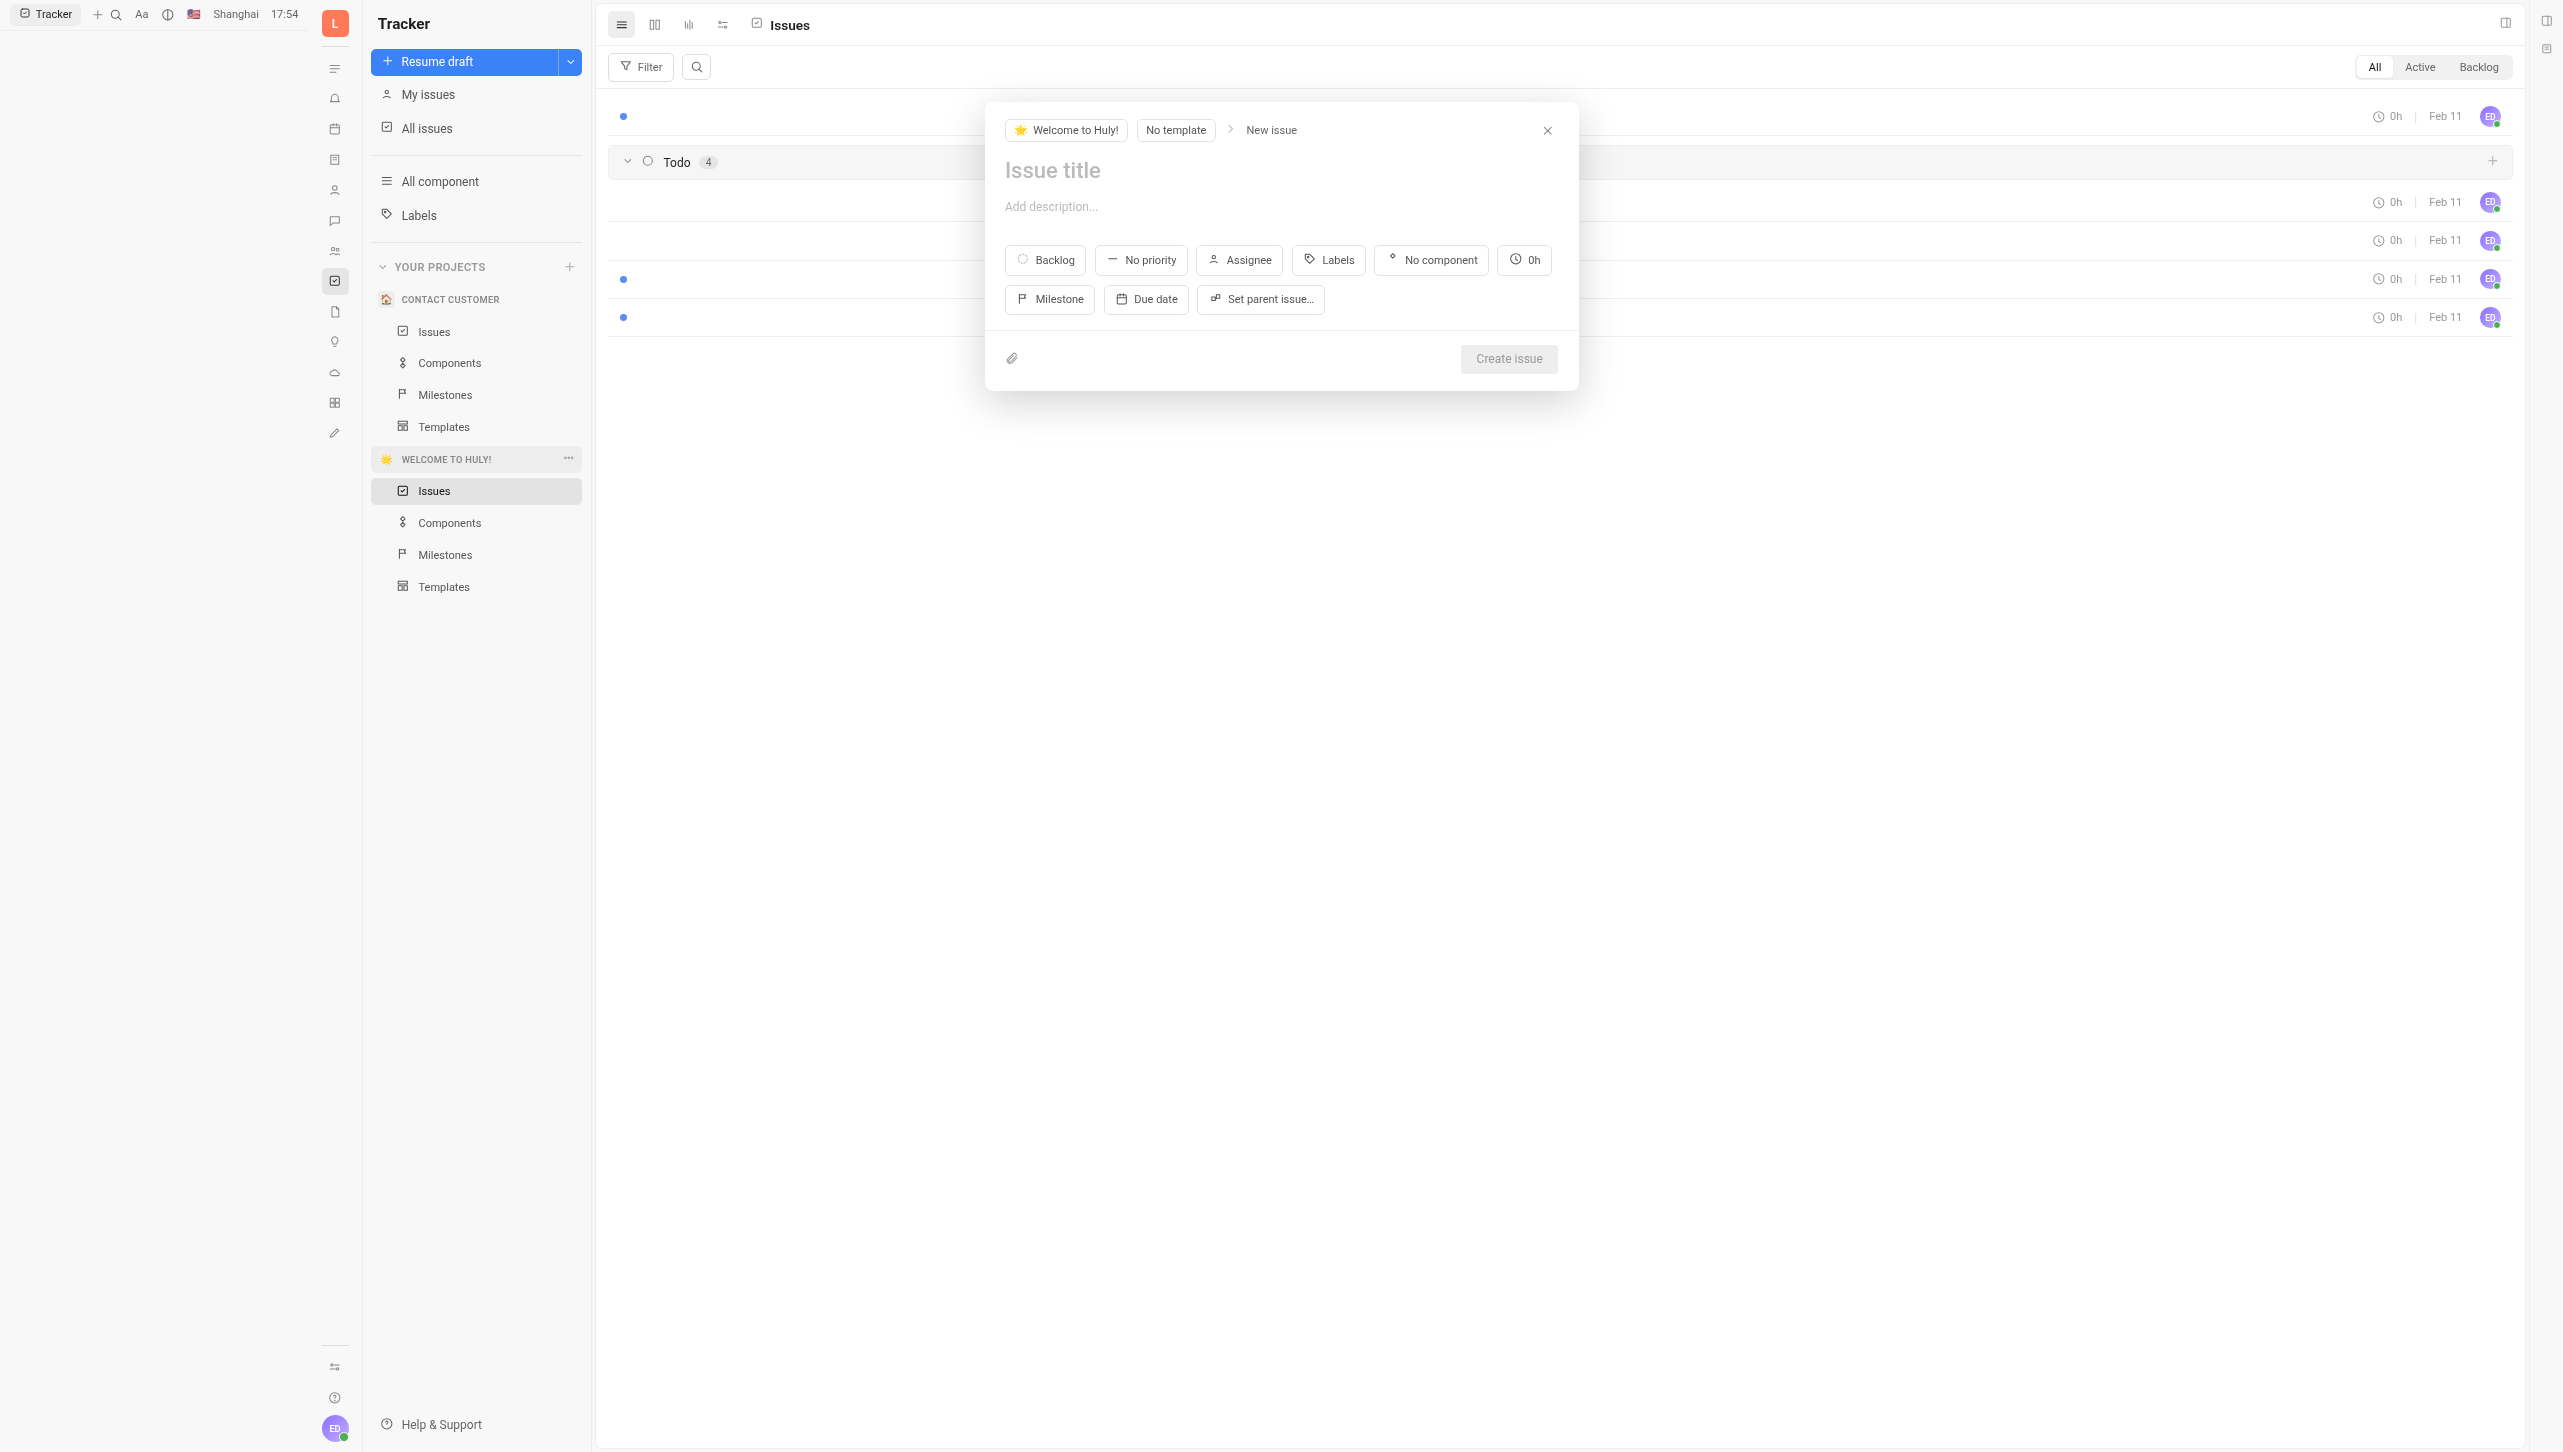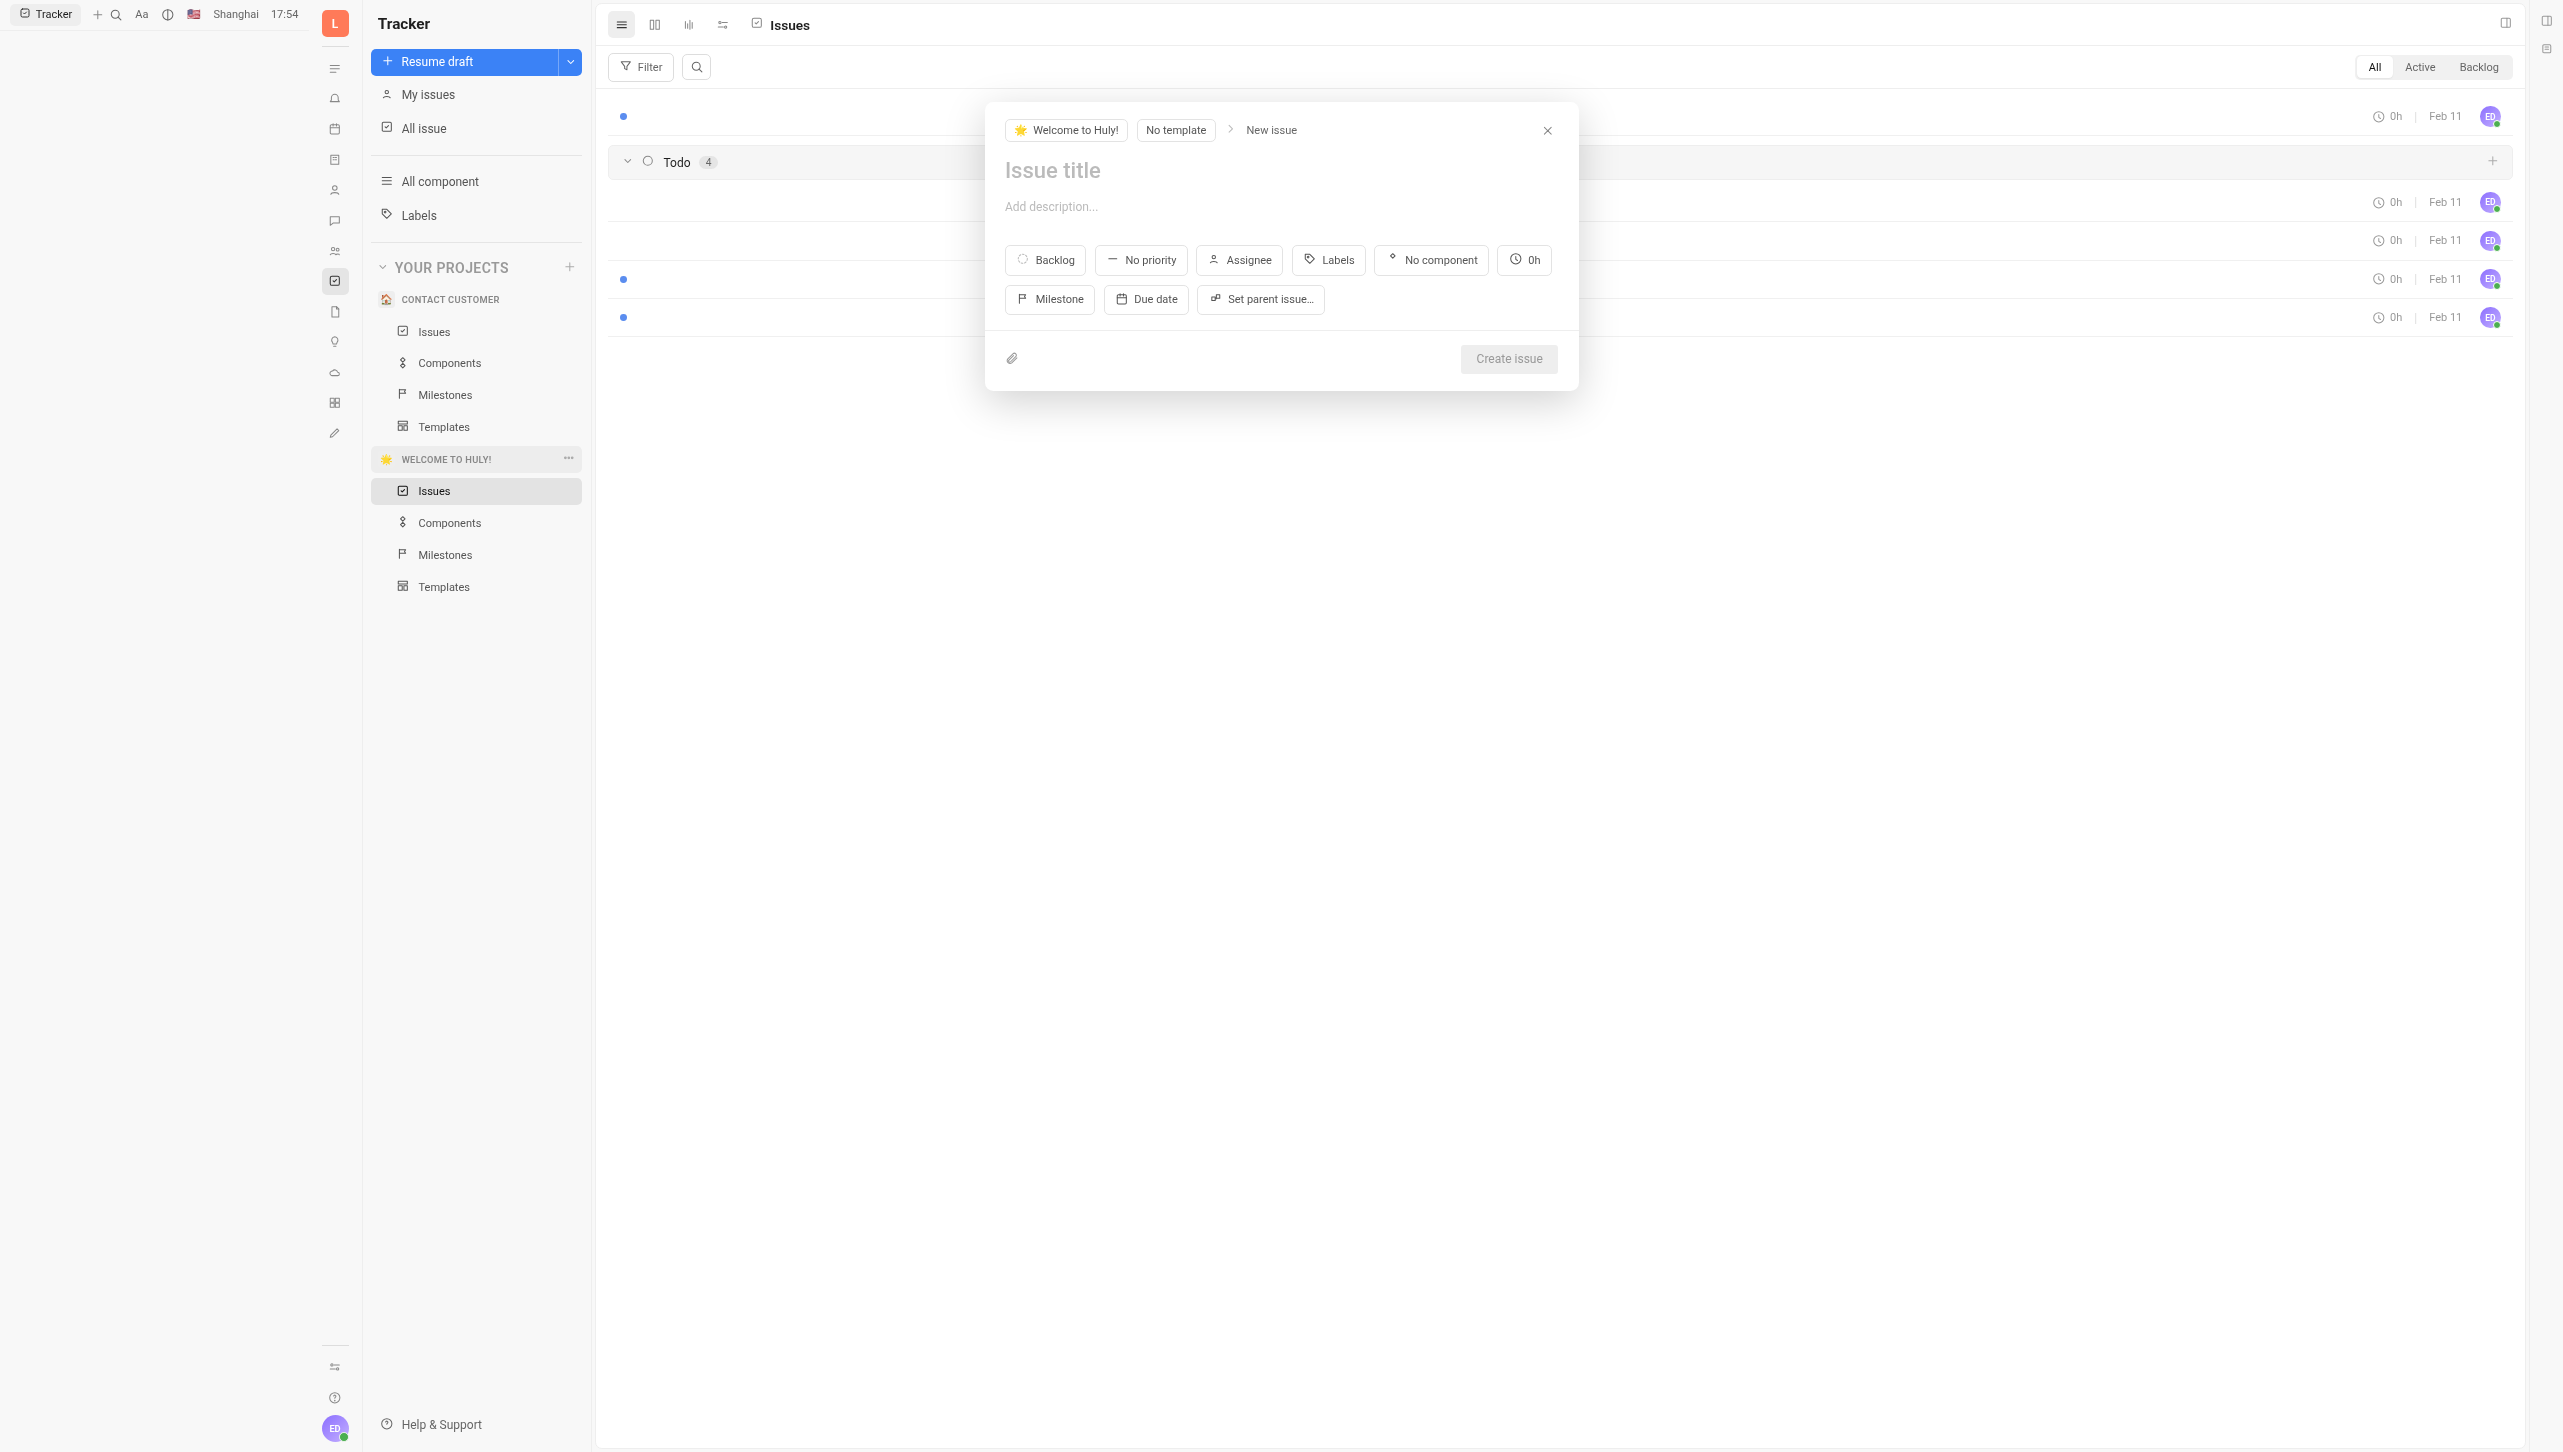--- a/index.html
+++ b/index.html
@@ -21,21 +21,21 @@
 .rail-sep{width:27px;height:0.8px;background:#ddd;margin:5.1px 0}
 .rail-avatar{width:27px;height:27px;border-radius:50%;background:linear-gradient(135deg,#8b6eff,#c4b0ff);display:flex;align-items:center;justify-content:center;color:#fff;font-size:9.3px;font-weight:600;position:relative}
 .rail-avatar::after{content:"";position:absolute;bottom:0;right:0;width:7.6px;height:7.6px;background:#4caf50;border-radius:50%;border:1.7px solid #f8f8f8}
 .sidebar{width:229px;background:#f8f8f8;border-right:0.8px solid #eee;display:flex;flex-direction:column;padding:12px 8.5px;gap:5.1px;overflow-y:auto}
 .sb-title{font-size:15.3px;font-weight:700;padding:3.4px 6.8px 10.2px}
 .sb-newbtn{display:flex;align-items:center;background:#3b82f6;color:#fff;border-radius:5.1px;height:27px;overflow:hidden}
 .sb-newbtn .lbl{flex:1;display:flex;align-items:center;gap:6.8px;padding:0 10.2px;cursor:pointer}
 .sb-newbtn .drop{width:24px;height:27px;display:flex;align-items:center;justify-content:center;border-left:0.8px solid rgba(255,255,255,.3);cursor:pointer}
 .sb-link{display:flex;align-items:center;gap:8.5px;padding:6px 8.5px;border-radius:5.1px;color:#555;cursor:pointer}
 .sb-sep{height:0.8px;background:#e5e5e5;margin:6.8px 0}
-.sb-section-hdr{display:flex;align-items:center;gap:5.1px;padding:5.1px 5.1px;font-size:14px;font-weight:600;color:#999;letter-spacing:0.4px}
+.sb-section-hdr{display:flex;align-items:center;gap:5.1px;padding:5.1px 5.1px;font-size:11px;font-weight:600;color:#999;letter-spacing:0.4px}
 .sb-section-hdr .add{margin-left:auto;color:#aaa;cursor:pointer}
 .sb-proj-hdr{display:flex;align-items:center;gap:6.8px;padding:5.1px 6.8px;border-radius:5.1px;cursor:pointer}
 .sb-proj-hdr .emoji{width:17px;height:17px;background:#eee;border-radius:3.4px;display:flex;align-items:center;justify-content:center;font-size:10.2px}
 .sb-proj-hdr .name{font-size:9.3px;font-weight:600;color:#888;letter-spacing:0.3px}
 .sb-proj-hdr .more{margin-left:auto;color:#aaa}
 .sb-sub{display:flex;align-items:center;gap:8.5px;padding:5.1px 8.5px 5.1px 25.4px;border-radius:5.1px;color:#555;cursor:pointer;font-size:11px}
 .sb-sub.sel{background:#e3e3e3;color:#111}
 .sb-help{margin-top:auto;display:flex;align-items:center;gap:8.5px;padding:6.8px 8.5px;color:#666;cursor:pointer}
 .content{flex:1;display:flex;flex-direction:column;background:#fff;margin:3.4px;border-radius:6.8px;border:0.8px solid #eee;overflow:hidden}
 .content-hdr{display:flex;align-items:center;padding:6.8px 12px;gap:6.8px;border-bottom:0.8px solid #eee}
@@ -250,21 +250,21 @@
               <circle cx="12" cy="9" r="3"></circle>
               <path d="M6 19c1-3 11-3 12 0"></path>
             </svg></span>
         <span>My issues</span>
       </div>
       <div class="sb-link">
         <span><svg viewBox="0 0 24 24">
               <rect x="4" y="4" width="16" height="16" rx="2"></rect>
               <path d="M9 12l2 2 4-4"></path>
             </svg></span>
-        <span>All issue</span>
+        <span>All issues</span>
       </div>
       <div class="sb-sep"></div>
       <div class="sb-link">
         <span><svg viewBox="0 0 24 24">
               <path d="M4 6h16M4 12h16M4 18h16"></path>
             </svg></span>
         <span>All component</span>
       </div>
       <div class="sb-link">
         <span><svg viewBox="0 0 24 24">

